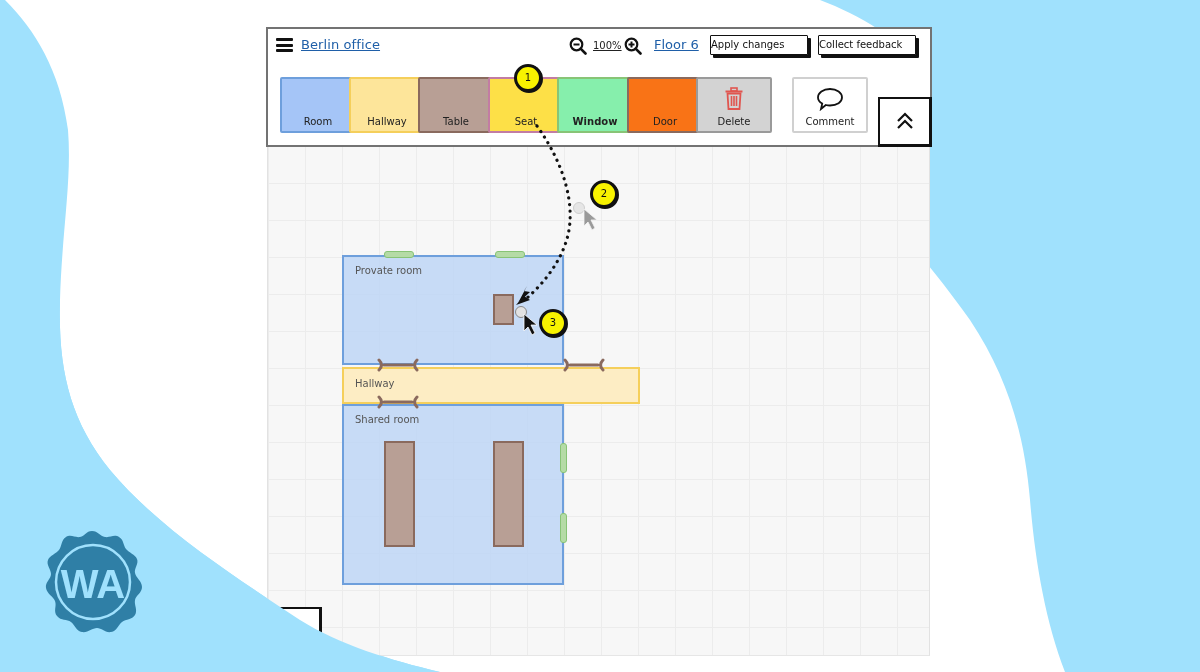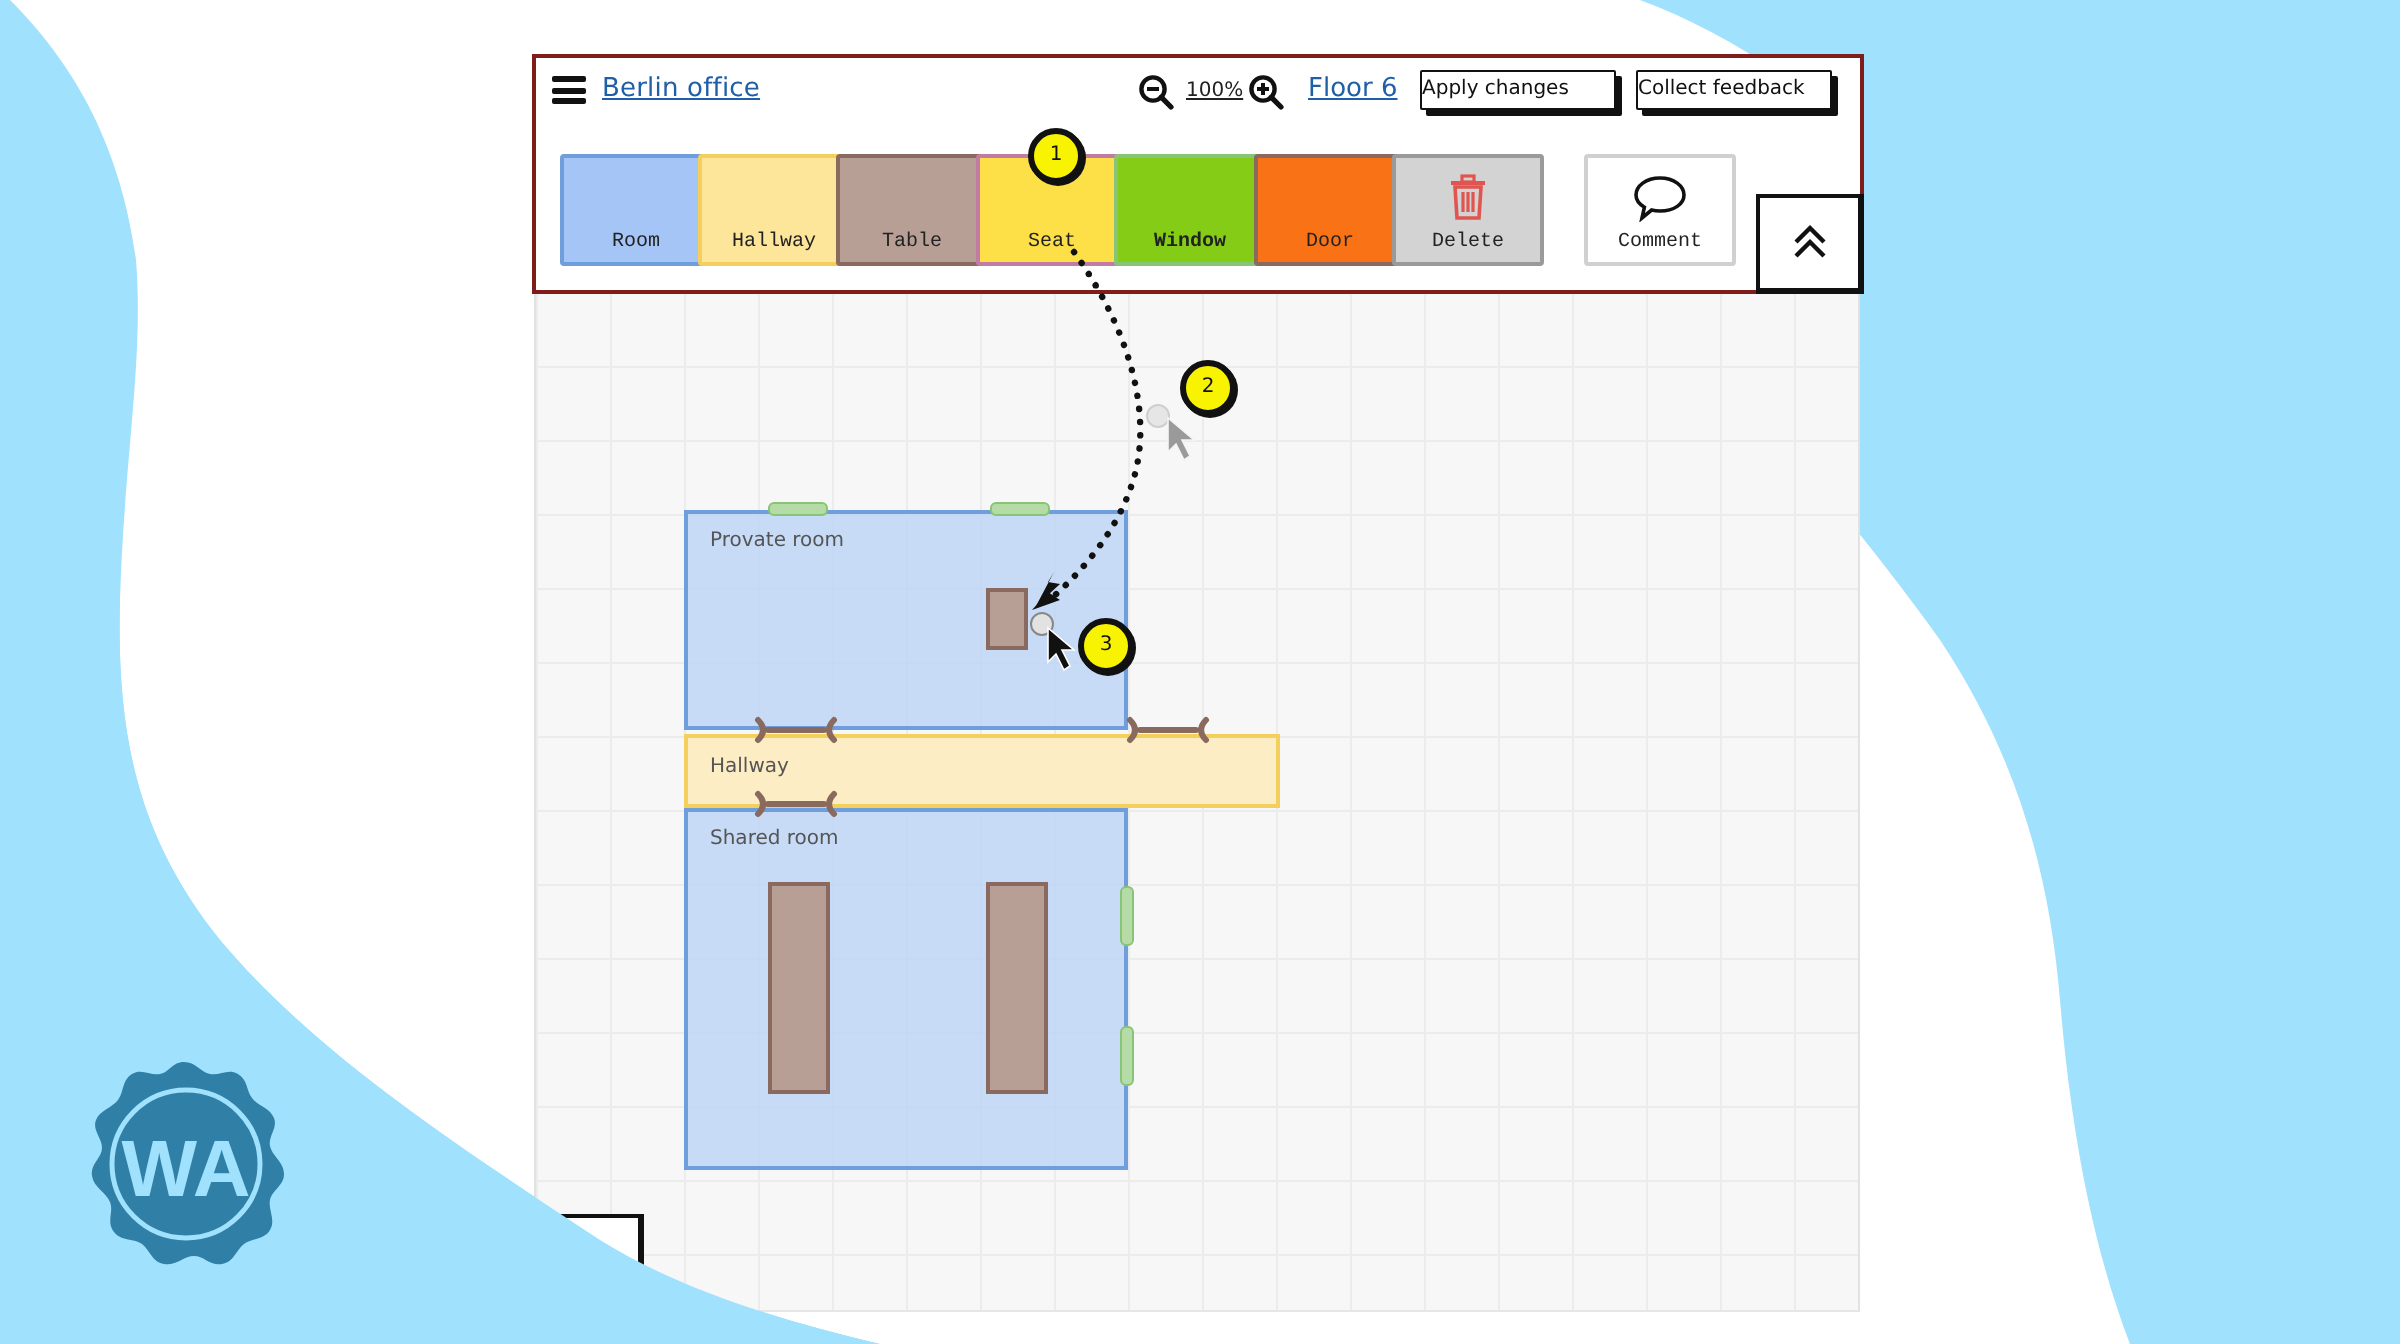--- a/index.html
+++ b/index.html
@@ -19,21 +19,21 @@
     background-position: 0px 0px;
     border-left: 1px solid #e2e2e2;
     border-right: 1px solid #e2e2e2;
     border-bottom: 1px solid #e6e6e6;
     z-index: 1;
   }
 
   
   .toolbar {
     position: absolute; left: 266px; top: 27px; width: 666px; height: 120px;
-    background: #ffffff; border: 2px solid #7f1d1d; border-bottom-width: 2px;
+    background: #ffffff; border: 2px solid #737373; border-bottom-width: 2px;
     z-index: 3;
   }
   .topbar { position: absolute; left: 0; top: 0; width: 100%; height: 34px; }
   .hamburger { position: absolute; left: 8px; top: 9px; width: 17px; height: 14px; cursor: pointer; }
   .hamburger span { display: block; height: 3px; background: #111; margin-bottom: 2.5px; border-radius: 1px; }
   .project-link {
     position: absolute; left: 33px; top: 8px; font-size: 13px; color: #1f5fa8;
     text-decoration: underline; cursor: pointer; letter-spacing: 0.1px;
   }
   .zoom-out { position: absolute; left: 301px; top: 8px; width: 18px; height: 18px; cursor: pointer; }
@@ -44,30 +44,29 @@
     position: absolute; top: 6px; height: 20px; background: #fff; border: 1.5px solid #111;
     box-shadow: 3px 3px 0 #111; font-size: 10px; color: #111; line-height: 17px;
     cursor: pointer; border-radius: 1px;
   }
   .apply-btn { left: 442px; width: 98px; }
   .feedback-btn { left: 550px; width: 98px; }
 
   .palette-item {
     position: absolute; top: 48px; width: 76px; height: 56px; border: 2px solid; border-radius: 2px;
     cursor: pointer;
-    font-family: Liberation Mono, monospace;
   }
   .palette-item .lbl {
     position: absolute; left: 0; right: 0; bottom: 4px; text-align: center; font-size: 10px; color: #222;
   }
   .pi-room { left: 12px; background: #a5c5f7; border-color: #6e9fdc; }
   .pi-hallway { left: 81px; background: #fde59a; border-color: #f5cf5b; }
   .pi-table { left: 150px; background: #b89f95; border-color: #8a6a5e; }
   .pi-seat { left: 220px; background: #fde047; border-color: #c27ca3; }
-  .pi-window { left: 289px; background: #84cc16; border-color: #88c476; }
+  .pi-window { left: 289px; background: #86efac; border-color: #88c476; }
   .pi-window .lbl { font-weight: bold; }
   .pi-door { left: 359px; background: #f97316; border-color: #8a6a5e; }
   .pi-delete { left: 428px; background: #d3d3d3; border-color: #9a9a9a; padding-left: 28px; }
   .pi-comment { left: 524px; background: #ffffff; border-color: #d0d0d0; }
   .pi-icon { position: absolute; left: 50%; top: 8px; transform: translateX(-50%); }
 
   .collapse-btn {
     position: absolute; left: 610px; top: 68px; width: 54px; height: 50px; background: #fff;
     border: 2px solid #111; border-right-width: 3px; border-bottom-width: 3px; cursor: pointer;
   }

